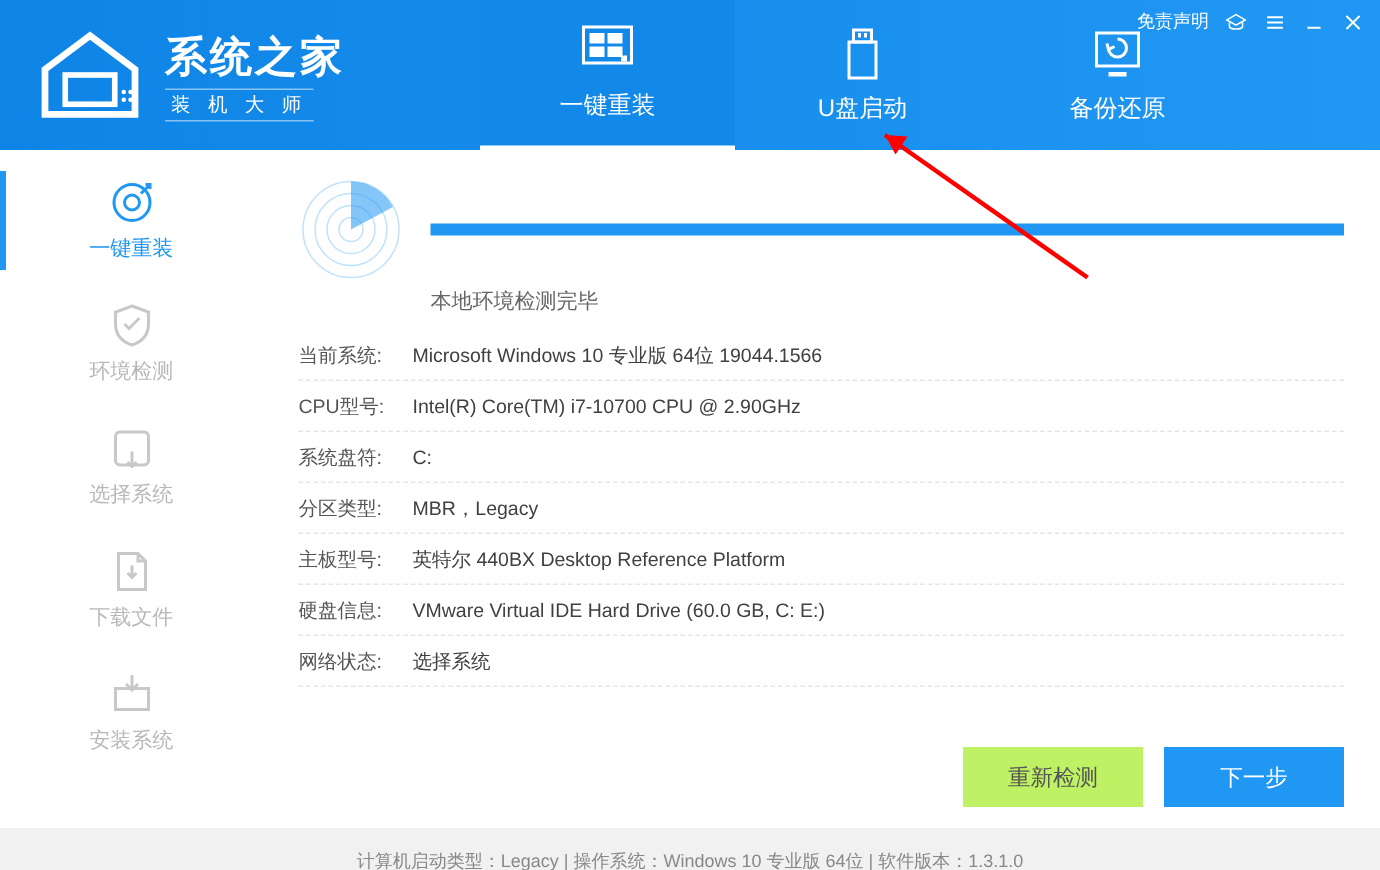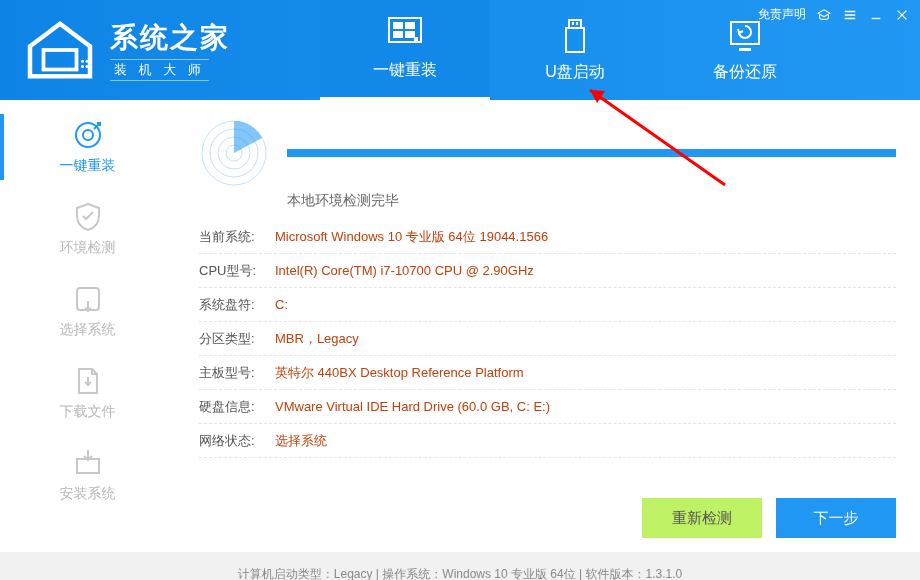--- a/index.html
+++ b/index.html
@@ -32,21 +32,21 @@
 
 .main { flex: 1; padding: 18px 24px 10px 24px; display: flex; flex-direction: column; position: relative; }
 .scan-row { display: flex; align-items: center; gap: 18px; }
 .radar { width: 70px; height: 70px; }
 .progress { flex: 1; height: 8px; background: #2098f3; }
 .scan-status { margin-left: 88px; color: #666; font-size: 14px; margin-top: 4px; margin-bottom: 10px; }
 
 .info-table { }
 .info-row { display: flex; align-items: center; height: 34px; border-bottom: 1px dashed #e5e5e5; font-size: 13px; color: #555; }
 .info-label { width: 76px; color: #555; }
-.info-val { flex: 1; color: #c2410c; }
+.info-val { flex: 1; color: #404040; }
 
 .actions { position: absolute; right: 24px; bottom: 14px; display: flex; gap: 14px; }
 .btn { width: 120px; height: 40px; display: flex; align-items: center; justify-content: center; font-size: 15px; cursor: pointer; border: none; }
 .btn-gray { background: #bef264; color: #555; }
 .btn-blue { background: #2098f3; color: #fff; }
 
 .footer { height: 44px; background: #f1f1f1; color: #888; font-size: 12px; display: flex; align-items: center; justify-content: center; }
 
 .arrow { position: absolute; pointer-events: none; z-index: 50; }
 </style>

